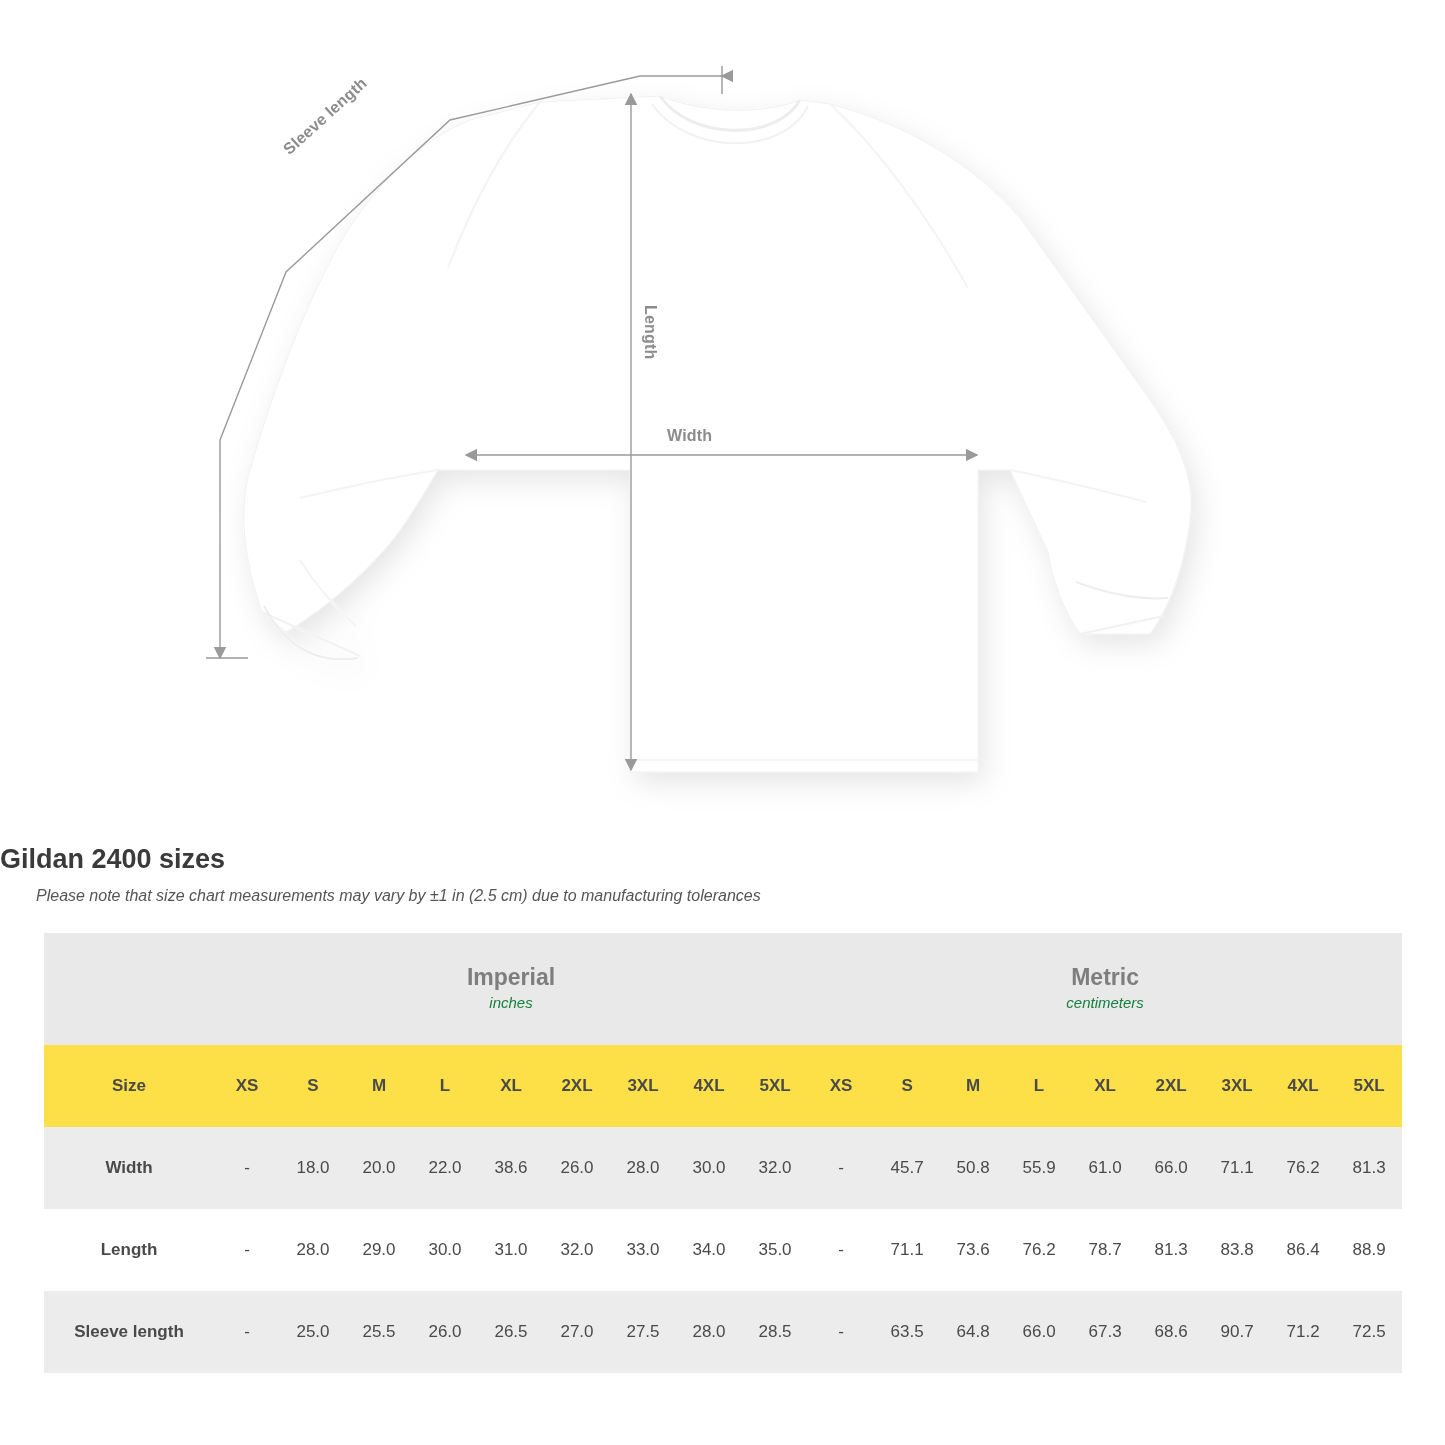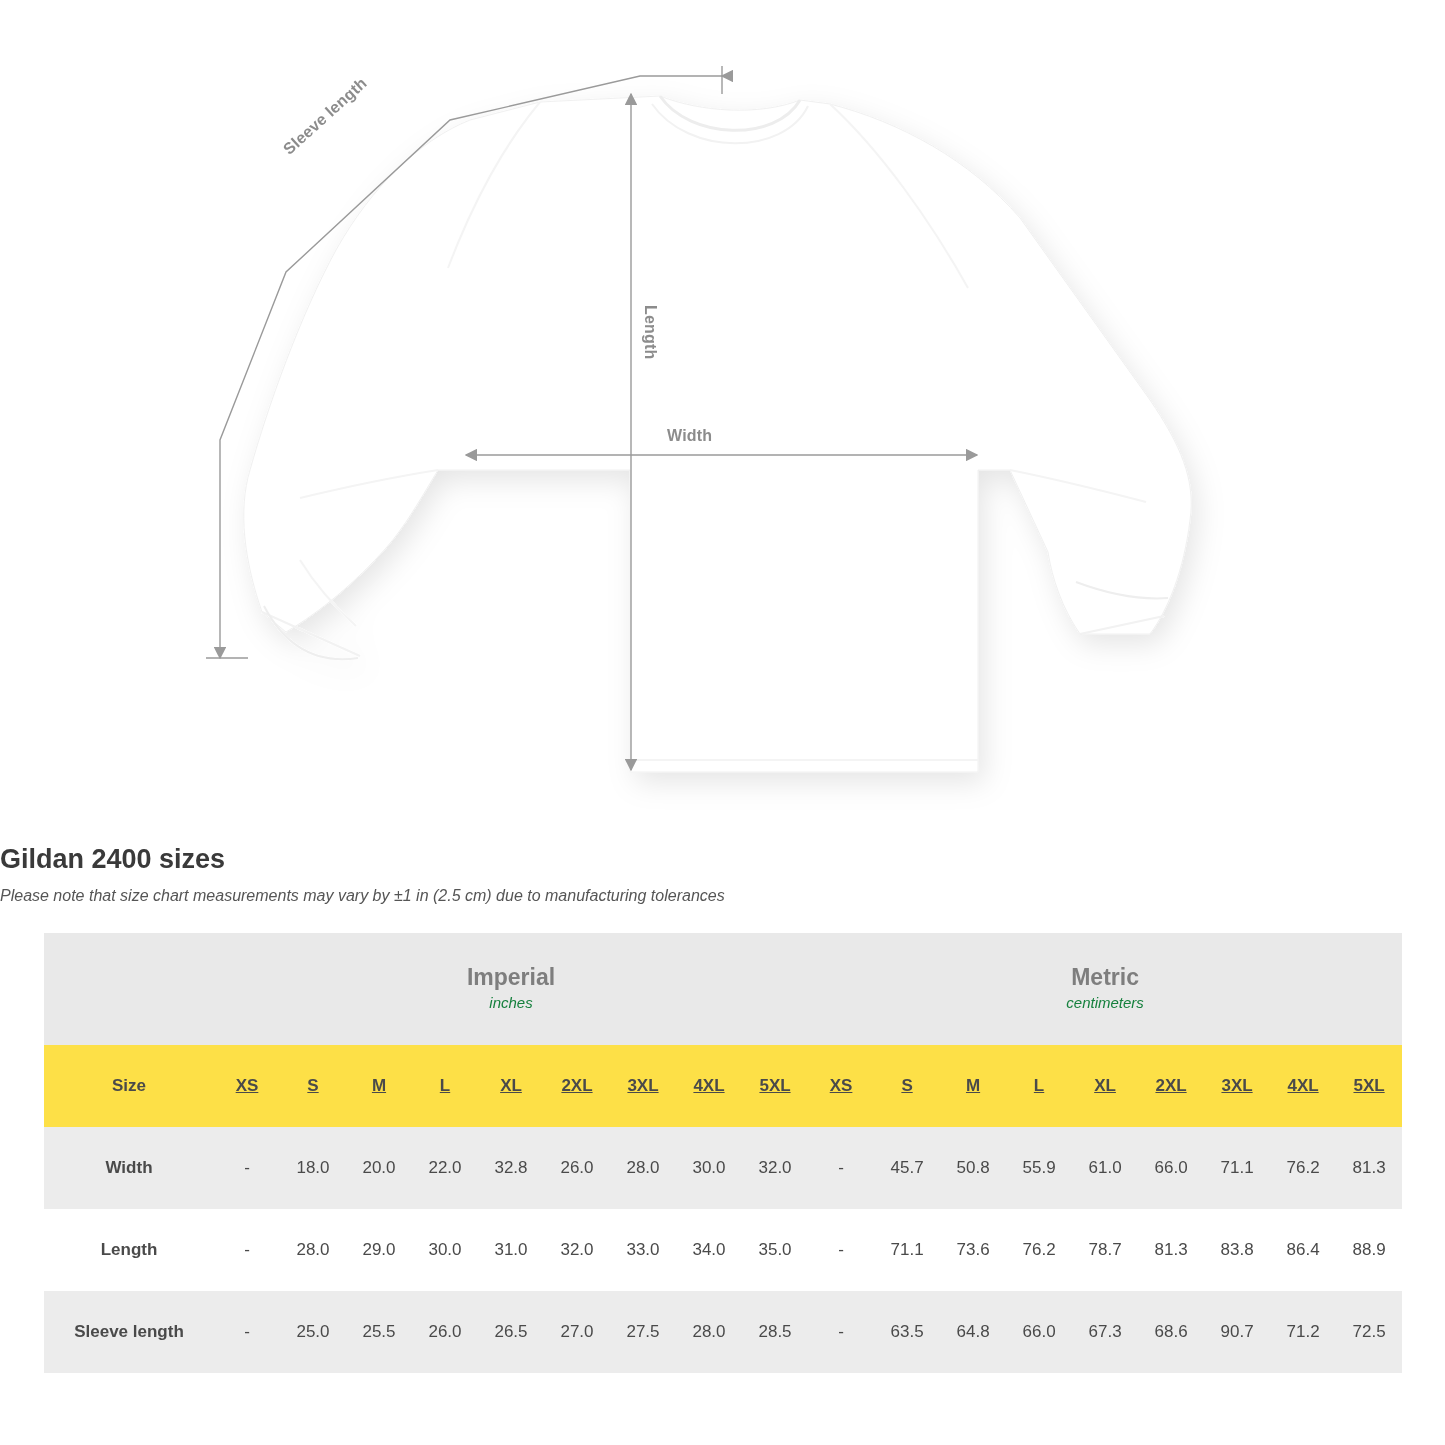--- a/index.html
+++ b/index.html
@@ -65,20 +65,21 @@
     font-size: 27px;
     font-weight: bold;
     color: #3a3a3a;
     margin: 0 0 12px 0;
   }
   .chart-note {
     font-size: 16px;
     font-style: italic;
     color: #555555;
     margin: 0;
+    padding-left: 36px;
   }
 
   
   .table-wrap {
     margin: 28px 44px 0 44px;
   }
   table.size-table {
     border-collapse: collapse;
     width: 1357px;
     table-layout: fixed;
@@ -122,21 +123,21 @@
   }
   .row-plain {
     background: #ffffff;
   }
   .rowlabel {
     font-weight: bold;
     font-size: 17px;
     color: #3f3f3f;
     width: 170px;
   }
-  .col-size { width: 66px; text-decoration: underline; }
+  .col-size { width: 66px; }
 </style>
 </head>
 <body>
 
 <div class="page">
 
   <div class="illustration">
     <svg class="shirt-svg" width="1445" height="820" viewBox="0 0 1445 820">
       <defs>
         <filter id="softshadow" x="-20%" y="-20%" width="150%" height="150%">
@@ -257,21 +258,21 @@
             <th class="col-size">3XL</th>
             <th class="col-size">4XL</th>
             <th class="col-size">5XL</th>
           </tr>
           <tr class="row-alt">
             <td class="rowlabel">Width</td>
             <td>-</td>
             <td>18.0</td>
             <td>20.0</td>
             <td>22.0</td>
-            <td>32.8</td>
+            <td>38.6</td>
             <td>26.0</td>
             <td>28.0</td>
             <td>30.0</td>
             <td>32.0</td>
             <td>-</td>
             <td>45.7</td>
             <td>50.8</td>
             <td>55.9</td>
             <td>61.0</td>
             <td>66.0</td>

